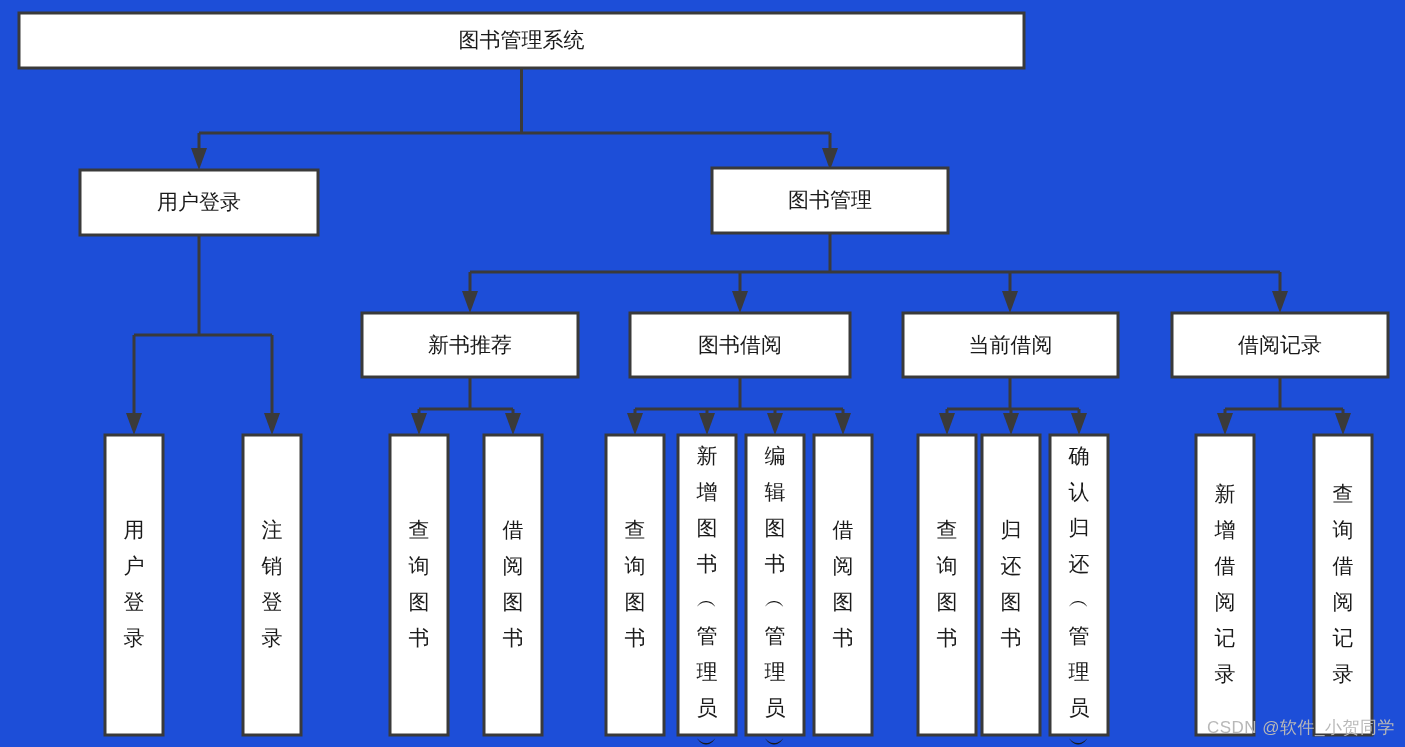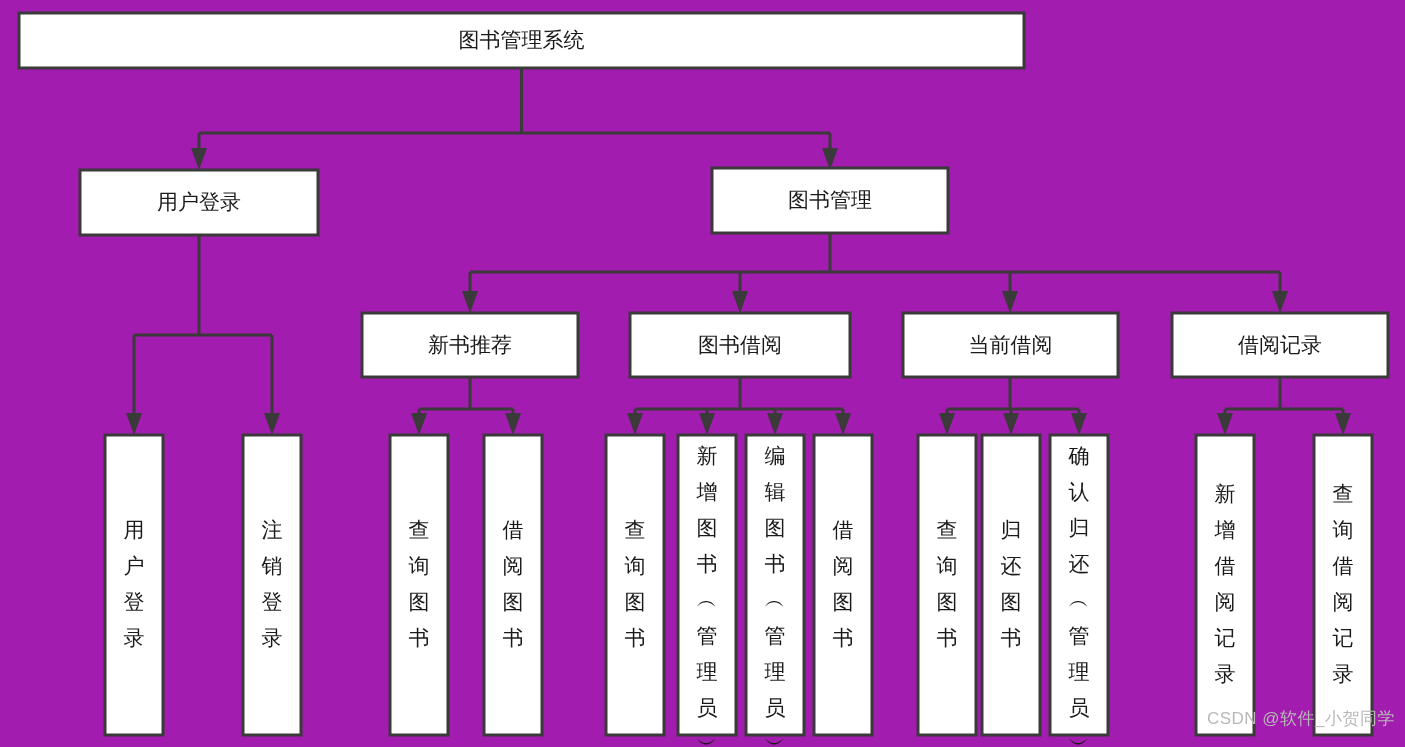--- a/index.html
+++ b/index.html
@@ -10,21 +10,21 @@
   body {
     width: 1405px;
     height: 747px;
     overflow: hidden;
     font-family: "Liberation Sans", "DejaVu Sans", sans-serif;
   }
   #diagram-root {
     position: relative;
     width: 1405px;
     height: 747px;
-    background: #a21caf;
+    background: #1d4ed8;
   }
   svg#diagram-canvas {
     position: absolute;
     left: 0;
     top: 0;
     width: 1405px;
     height: 747px;
     display: block;
   }
   .node-box {
@@ -52,21 +52,21 @@
   .node-label-v {
     font-family: "Liberation Sans", "DejaVu Sans", sans-serif;
     font-size: 21px;
     fill: #1a1a1a;
     text-anchor: middle;
     dominant-baseline: middle;
   }
   .watermark {
     position: absolute;
     right: 10px;
-    bottom: 17px;
+    bottom: 8px;
     font-family: "Liberation Sans", "DejaVu Sans", sans-serif;
     font-size: 17px;
     color: #b8b8b8;
     white-space: nowrap;
     letter-spacing: 0.5px;
     margin-top: 8px;
   }
 </style>
 </head>
 <body>

